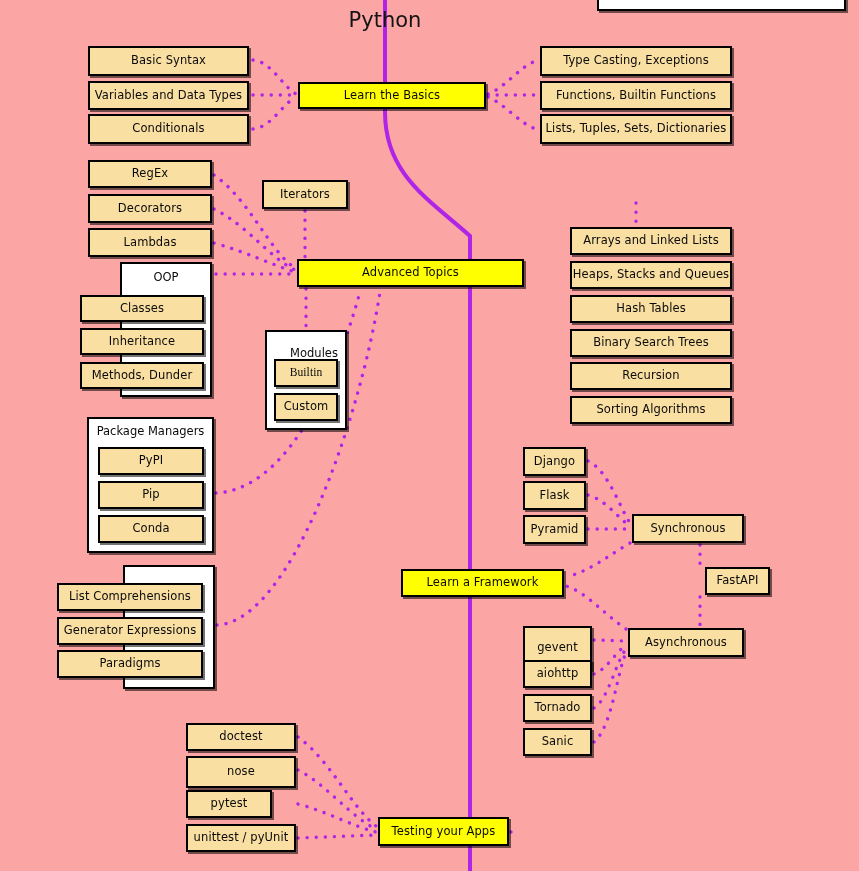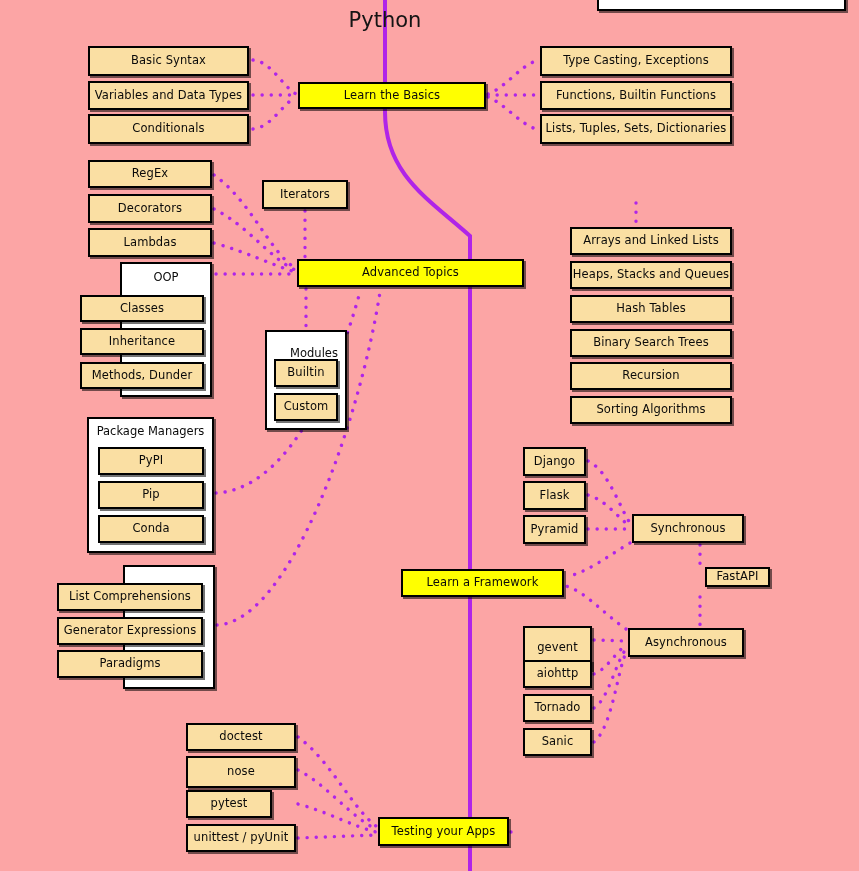--- a/index.html
+++ b/index.html
@@ -136,33 +136,33 @@
     <div class="node tan" style="left: 262px; top: 180px; width: 86px; height: 29px;">Iterators</div>
     <div class="node tan" style="left: 570px; top: 227px; width: 162px; height: 28px;">Arrays and Linked Lists</div>
     <div class="node tan" style="left: 570px; top: 261px; width: 162px; height: 28px;">Heaps, Stacks and Queues</div>
     <div class="node tan" style="left: 570px; top: 295px; width: 162px; height: 28px;">Hash Tables</div>
     <div class="node tan" style="left: 570px; top: 329px; width: 162px; height: 28px;">Binary Search Trees</div>
     <div class="node tan" style="left: 570px; top: 362px; width: 162px; height: 28px;">Recursion</div>
     <div class="node tan" style="left: 570px; top: 396px; width: 162px; height: 28px;">Sorting Algorithms</div>
     <div class="node tan" style="left: 80px; top: 295px; width: 124px; height: 27px;">Classes</div>
     <div class="node tan" style="left: 80px; top: 328px; width: 124px; height: 27px;">Inheritance</div>
     <div class="node tan" style="left: 80px; top: 362px; width: 124px; height: 27px;">Methods, Dunder</div>
-    <div class="node tan" style="left: 274px; top: 359px; width: 64px; height: 28px;">Builtin</div>
+    <div class="node tan" style="left: 274px; top: 359px; width: 64px; height: 28px; font-family: Liberation Serif, serif;">Builtin</div>
     <div class="node tan" style="left: 274px; top: 393px; width: 64px; height: 28px;">Custom</div>
     <div class="node tan" style="left: 98px; top: 447px; width: 106px; height: 28px;">PyPI</div>
     <div class="node tan" style="left: 98px; top: 481px; width: 106px; height: 28px;">Pip</div>
     <div class="node tan" style="left: 98px; top: 515px; width: 106px; height: 28px;">Conda</div>
     <div class="node tan" style="left: 57px; top: 583px; width: 146px; height: 28px;">List Comprehensions</div>
     <div class="node tan" style="left: 57px; top: 617px; width: 146px; height: 28px;">Generator Expressions</div>
     <div class="node tan" style="left: 57px; top: 650px; width: 146px; height: 28px;">Paradigms</div>
     <div class="node tan" style="left: 523px; top: 447px; width: 63px; height: 29px;">Django</div>
     <div class="node tan" style="left: 523px; top: 481px; width: 63px; height: 29px;">Flask</div>
     <div class="node tan" style="left: 523px; top: 515px; width: 63px; height: 29px;">Pyramid</div>
     <div class="node tan" style="left: 632px; top: 514px; width: 112px; height: 29px;">Synchronous</div>
-    <div class="node tan" style="left: 705px; top: 567px; width: 65px; height: 20px;">FastAPI</div>
+    <div class="node tan" style="left: 705px; top: 567px; width: 65px; height: 28px;">FastAPI</div>
     <div class="node tan" style="left: 523px; top: 626px; width: 69px; height: 44px;">gevent</div>
     <div class="node tan" style="left: 523px; top: 660px; width: 69px; height: 28px;">aiohttp</div>
     <div class="node tan" style="left: 523px; top: 694px; width: 69px; height: 28px;">Tornado</div>
     <div class="node tan" style="left: 523px; top: 728px; width: 69px; height: 28px;">Sanic</div>
     <div class="node tan" style="left: 628px; top: 628px; width: 116px; height: 29px;">Asynchronous</div>
     <div class="node tan" style="left: 186px; top: 723px; width: 110px; height: 28px;">doctest</div>
     <div class="node tan" style="left: 186px; top: 756px; width: 110px; height: 32px;">nose</div>
     <div class="node tan" style="left: 186px; top: 790px; width: 86px; height: 28px;">pytest</div>
     <div class="node tan" style="left: 186px; top: 824px; width: 110px; height: 28px;">unittest / pyUnit</div>
     <div class="node prim" style="left: 298px; top: 82px; width: 188px; height: 27px;">Learn the Basics</div>

